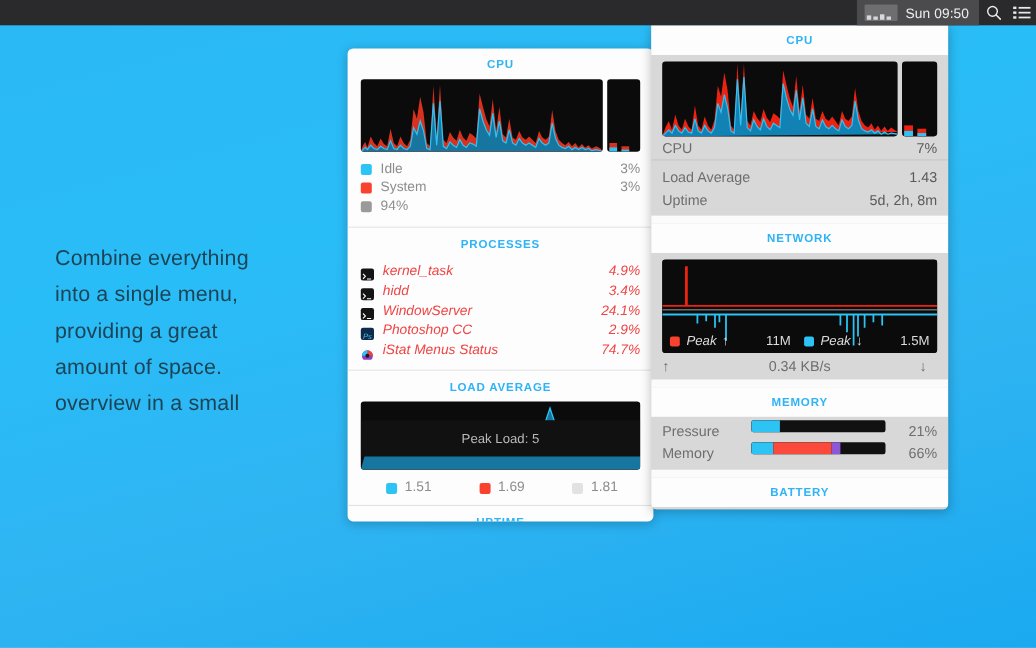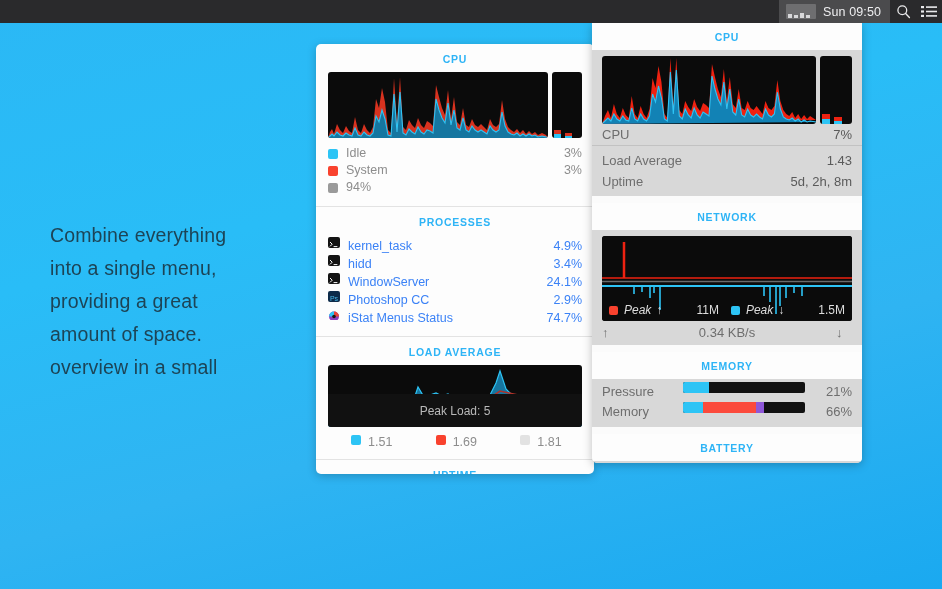--- a/index.html
+++ b/index.html
@@ -67,36 +67,36 @@
     display:flex; align-items:center; font-size:12.5px;
     color:#8d8d8d; line-height:17px;
   }
   .sw{ width:10px; height:10px; border-radius:2px; margin-right:8px; flex:none; }
   .legend-row .nm{ flex:1; }
   .legend-row .vl{ color:#8d8d8d; }
 
   
   .proc{ padding:2px 12px 9px; }
   .proc-row{
-    display:flex; align-items:flex-start; font-size:12.5px;
-    color:#3b82f6; line-height:18px;
+    display:flex; align-items:flex-end; font-size:12.5px;
+    color:#ef4444; line-height:18px;font-style:italic;
   }
   .proc-ico{
     width:12px; height:11px; margin-right:8px; flex:none;
     border-radius:2px; position:relative; overflow:hidden;
   }
   .proc-row .nm{ flex:1; }
 
   
   .la-legend{ display:flex; padding:8px 12px 10px; }
-  .la-item{ flex:1; display:flex; align-items:flex-start; font-size:12.5px; color:#8d8d8d;padding-left:23px; }
+  .la-item{ flex:1; display:flex; align-items:flex-end; font-size:12.5px; color:#8d8d8d;padding-left:23px; }
   .la-item .sw{ margin-right:7px; }
 
   .peakbar{
-    position:absolute; left:0; right:0; bottom:0; height:33px;
+    position:absolute; left:0; right:0; bottom:12px; height:33px;
     background:#111; color:#b9b9b9; font-size:12px;
     display:flex; align-items:center; justify-content:center;
   }
 
   
   .panel-right{
     position:absolute; left:592px; top:23px; width:270px; height:440px;
     background:#d8d8d8; border-radius:0 0 5px 5px;
     box-shadow:0 2px 10px rgba(0,0,0,.25); z-index:25; overflow:hidden;
   }

